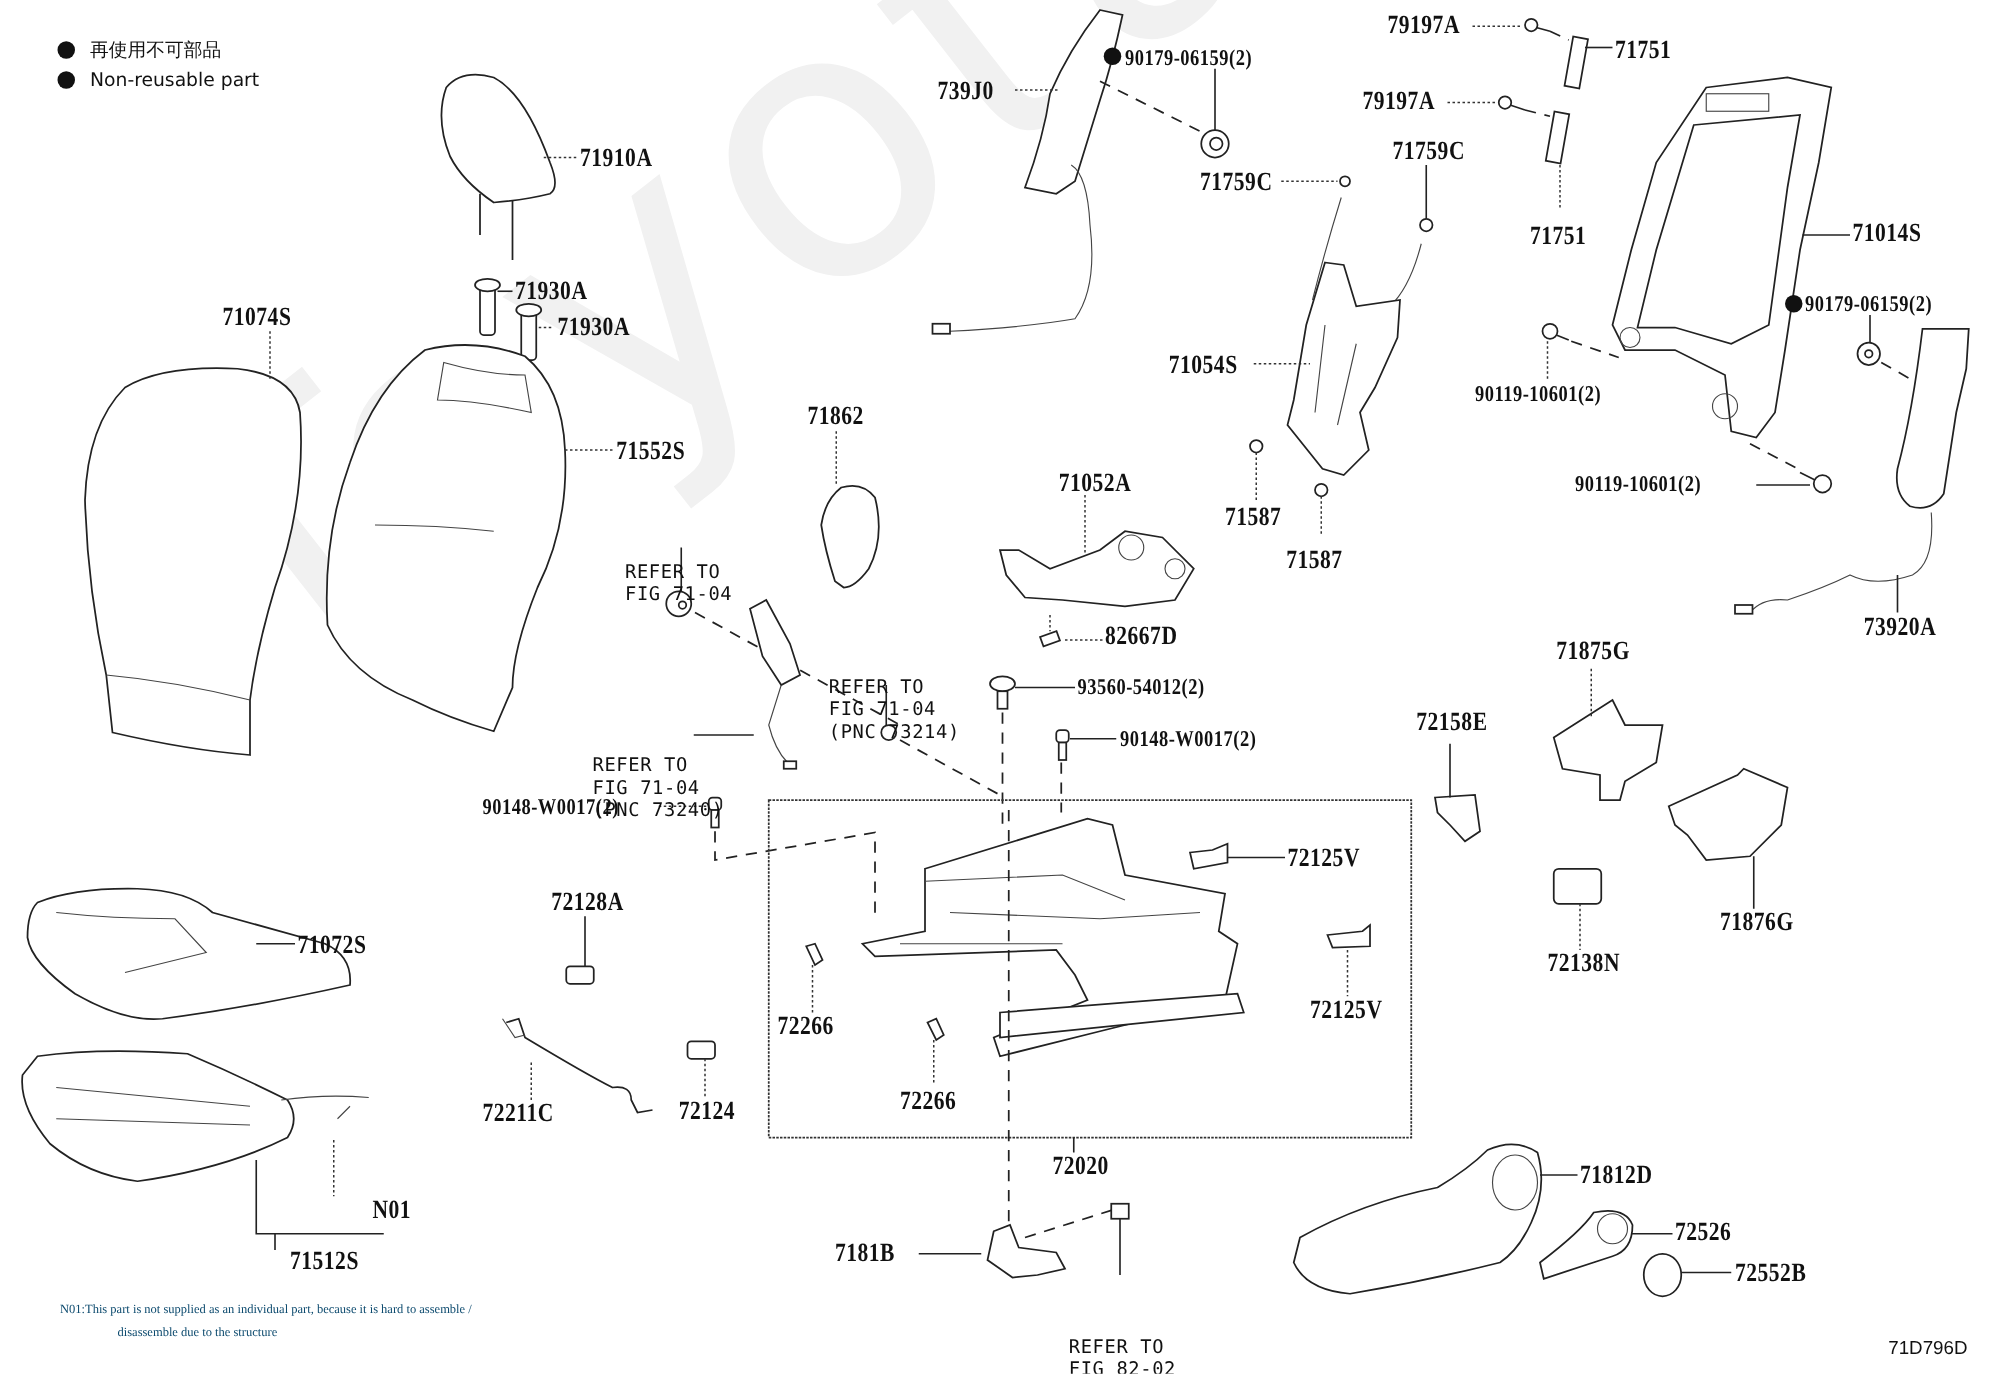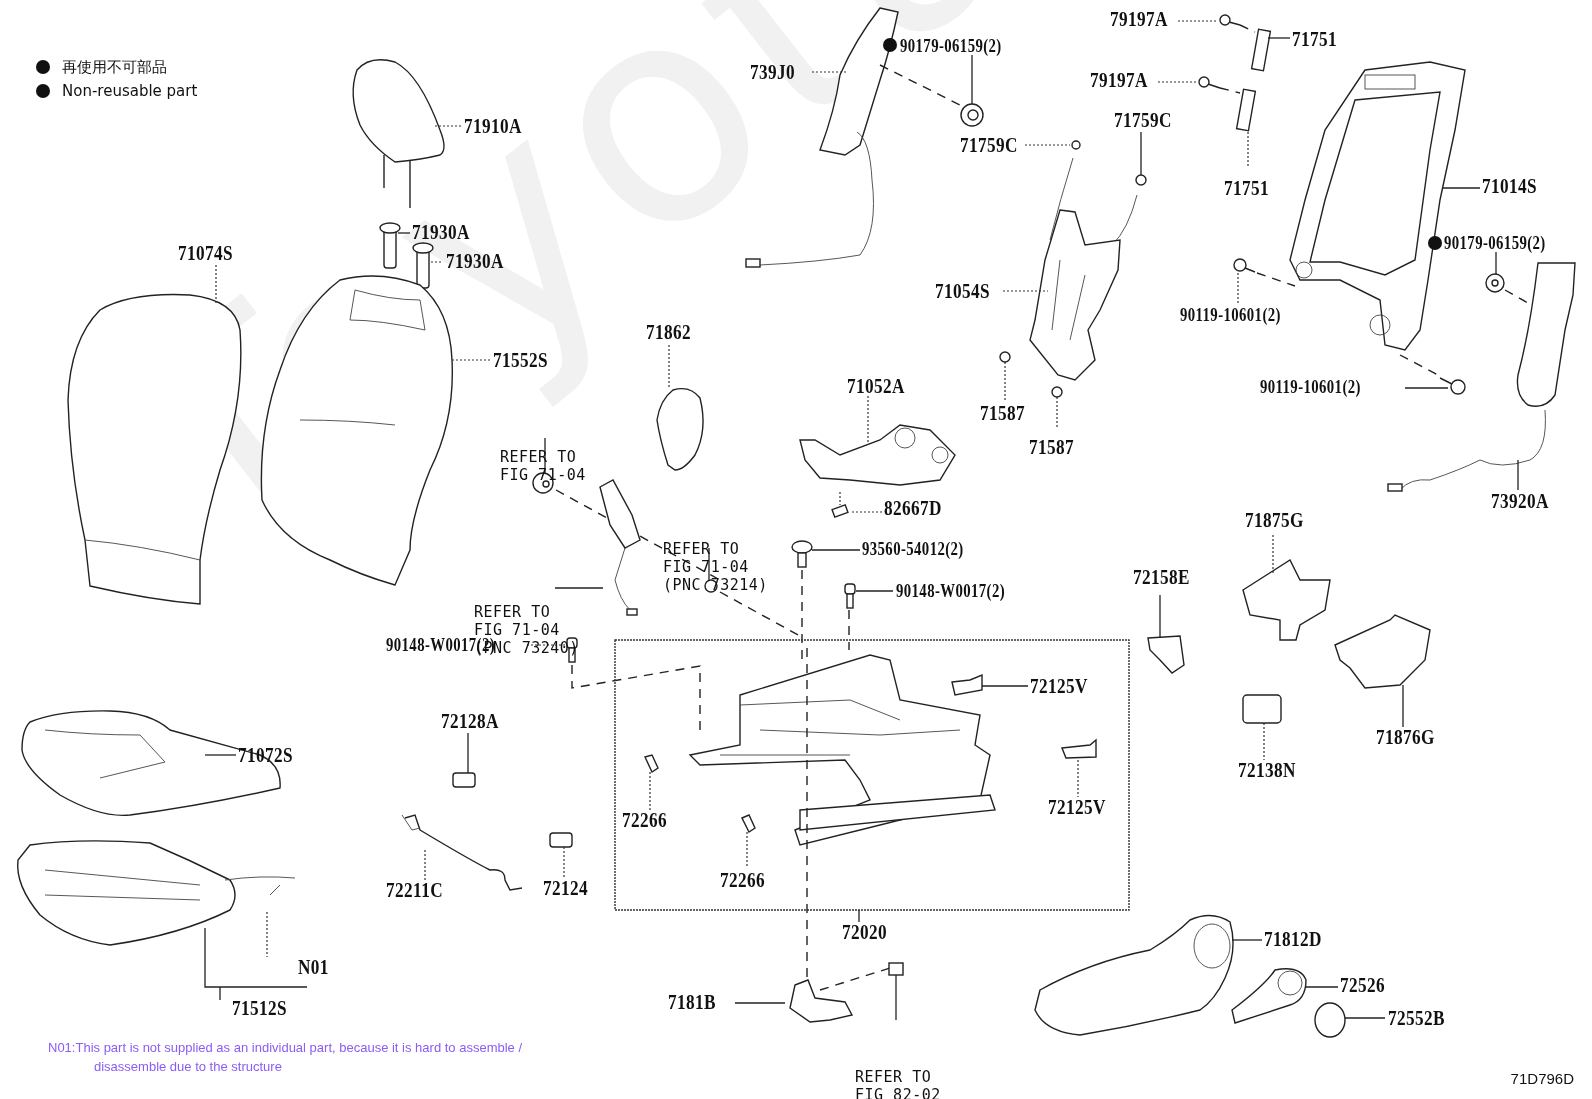--- a/index.html
+++ b/index.html
@@ -8,22 +8,22 @@
   #canvas { position:absolute; left:0; top:0; width:1592px; height:1099px; }
   .lbl { position:absolute; font-family:"Liberation Serif", "DejaVu Serif", serif;
          font-weight:bold; font-size:21px; letter-spacing:0.5px; color:#111;
          white-space:nowrap; line-height:1; transform:scaleX(0.82); transform-origin:left top; }
   .lbl.sm { font-size:18px; }
   .note { position:absolute; font-family:"DejaVu Sans Mono", monospace; font-size:15px;
           line-height:18px; color:#111; white-space:pre; letter-spacing:0.5px;margin-top:48px; }
   .legend { position:absolute; font-family:"DejaVu Sans", sans-serif; font-size:15px; color:#111; }
   .legend .row { display:flex; align-items:center; height:24px; }
   .dot { display:inline-block; width:14px; height:14px; border-radius:50%; background:#111; margin-right:12px; }
-  .footnote { position:absolute; left:48px; top:1038px; font-family:Liberation Sans, sans-serif;
-              font-size:13px; line-height:19px; color:#8b5cf6; }
+  .footnote { position:absolute; left:48px; top:1038px; font-family:Liberation Serif, serif;
+              font-size:10px; line-height:19px; color:#0c4a6e; }
   .footnote .l2 { padding-left:8px; }
   .code { position:absolute; right:18px; bottom:12px; font-family:"Liberation Sans", sans-serif;
           font-size:15px; color:#111;margin-top:34px; }
   .watermark { position:absolute; left:60px; top:360px; font-family:"DejaVu Sans", sans-serif;
                font-size:300px; color:#f1f1f1; transform:rotate(-38deg); transform-origin:left top;
                white-space:nowrap; pointer-events:none; letter-spacing:10px; }
   svg .part { fill:#fff; stroke:#222; stroke-width:1.4; }
   svg .lead { stroke:#222; stroke-width:1.3; fill:none; }
   svg .dash { stroke:#222; stroke-width:1.4; fill:none; stroke-dasharray:9 7; }
   svg .dot-line { stroke:#333; stroke-width:1.2; fill:none; stroke-dasharray:2 2; }
@@ -301,21 +301,21 @@
     <circle class="thin" cx="1290" cy="983" r="12"></circle>
   </g>
   <line class="lead" x1="1305" y1="987" x2="1338" y2="987"></line>
 
   <g>
     <ellipse class="part" cx="1330" cy="1020" rx="15" ry="17"></ellipse>
   </g>
   <line class="lead" x1="1345" y1="1018" x2="1385" y2="1018"></line>
 </svg>
 
-<div class="legend" style="left:36px; top:28px;margin-top:27px;">
+<div class="legend" style="left:46px; top:28px;">
   <div class="row">
     <span class="dot"></span>
     <span>再使用不可部品</span>
   </div>
   <div class="row">
     <span class="dot"></span>
     <span>Non-reusable part</span>
   </div>
 </div>
 

